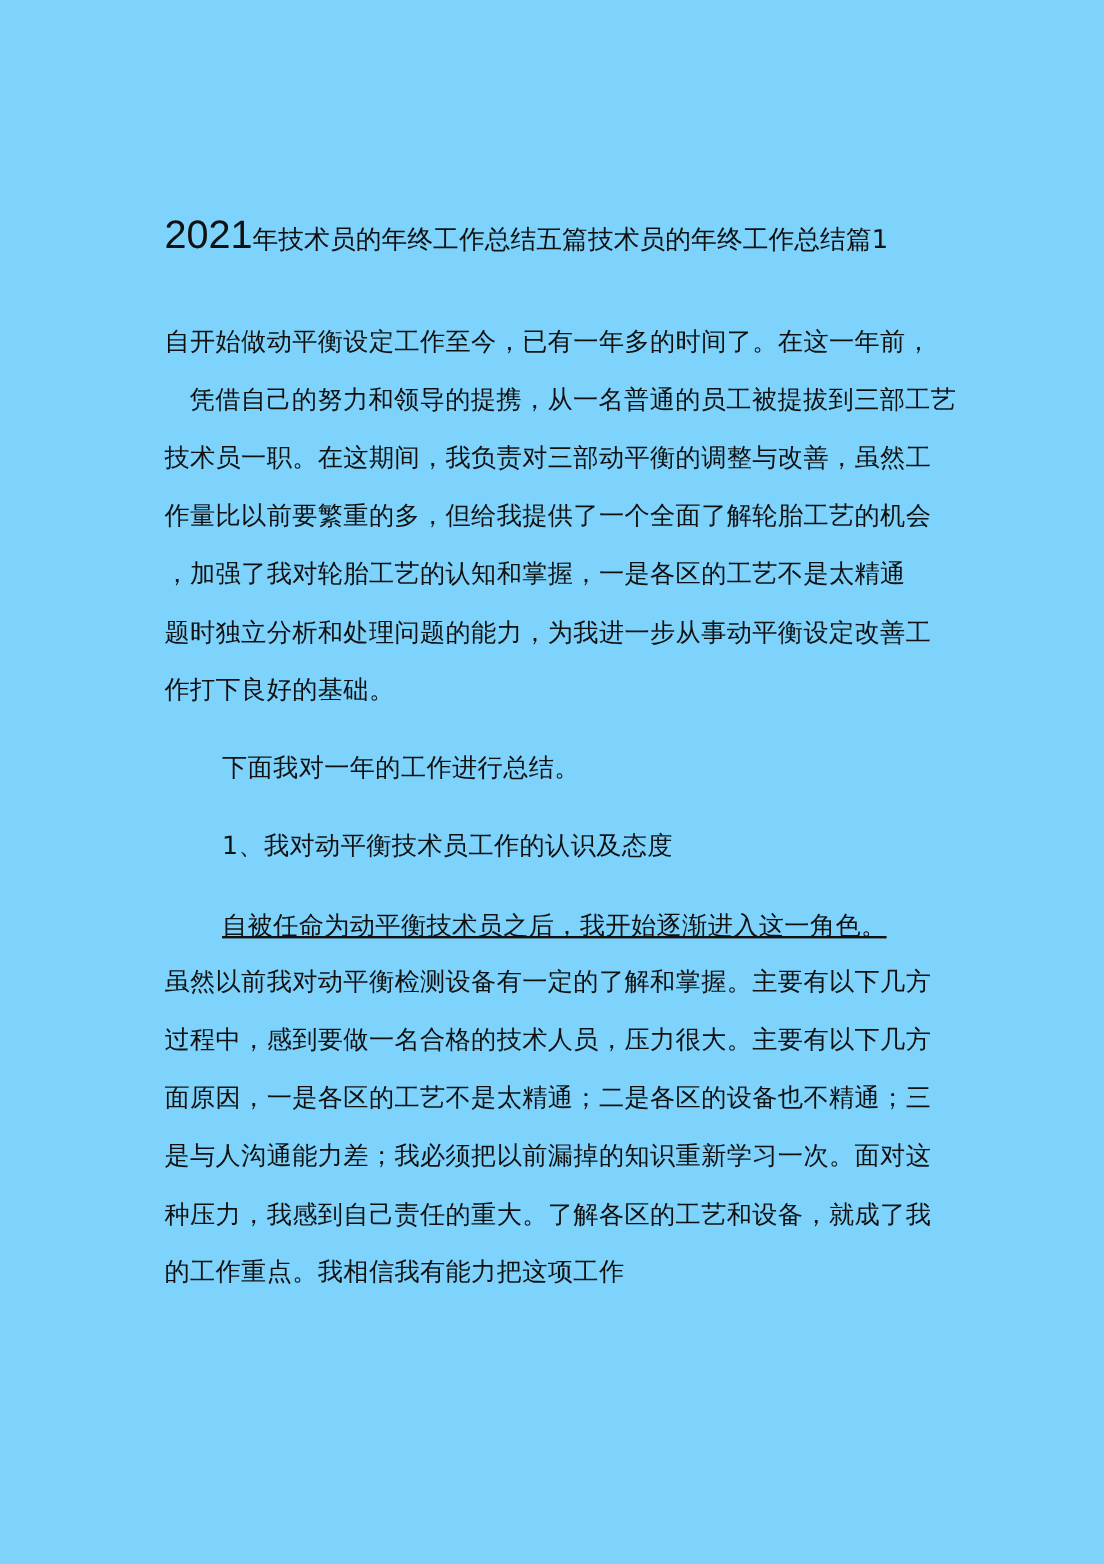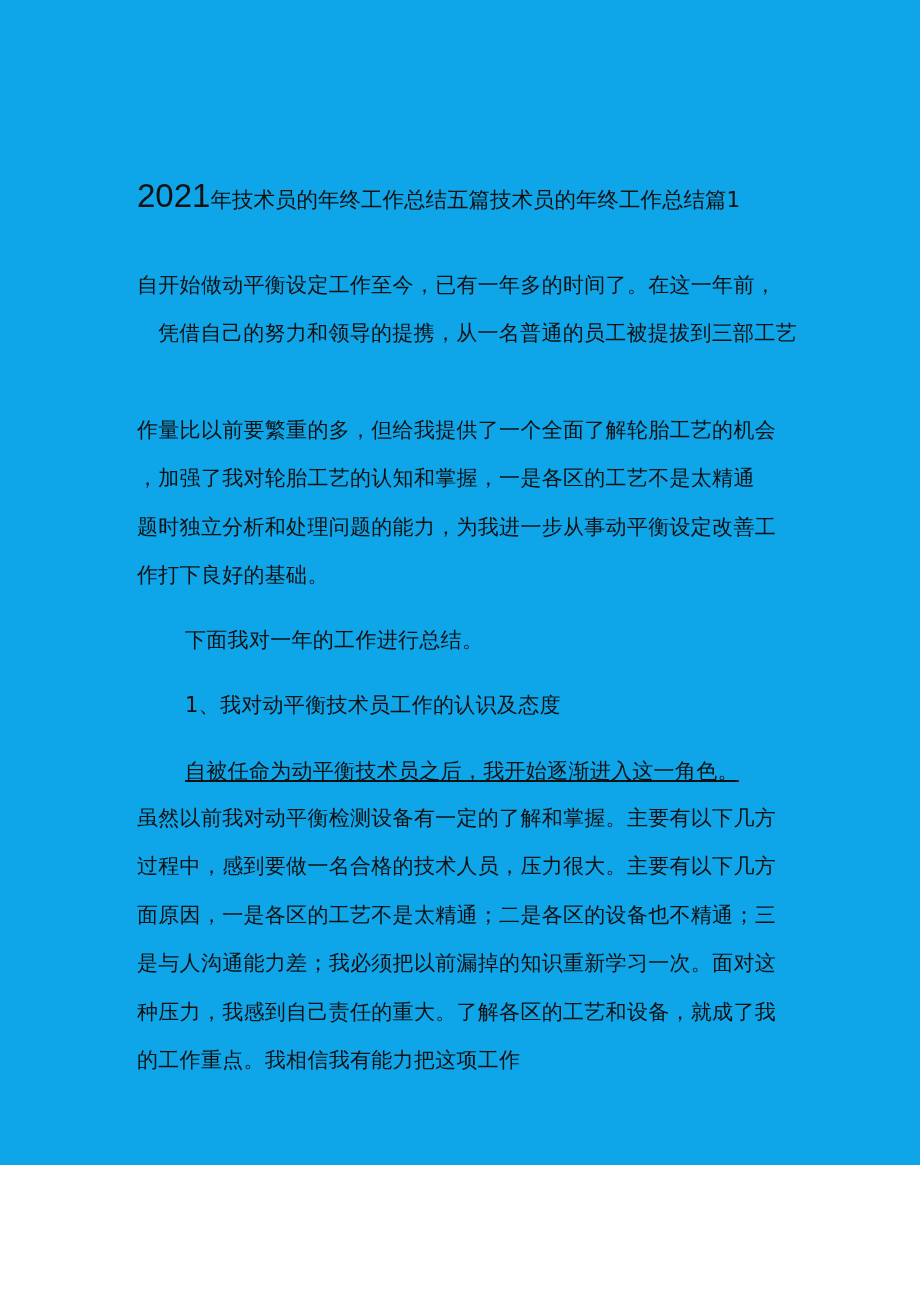--- a/index.html
+++ b/index.html
@@ -12,22 +12,22 @@
       height: 1303px;
       position: relative;
       overflow: hidden;
       font-family: "DejaVu Sans", "Liberation Sans", sans-serif;
       color: #111111;
     }
     .page {
       position: absolute;
       left: 0; top: 0;
       width: 920px;
-      height: 1165px;
-      background: #0ea5e9;
+      height: 1303px;
+      background: #7dd3fc;
     }
     .title {
       position: absolute;
       left: 137px;
       top: 176px;
       white-space: nowrap;
       line-height: 40px;
     }
     .title .year {
       font-family: "Liberation Sans", sans-serif;
@@ -53,20 +53,21 @@
 <body>
 
 <div class="page">
 
   <div class="title">
     <span class="year">2021</span><span class="rest">年技术员的年终工作总结五篇技术员的年终工作总结篇1</span>
   </div>
 
   <div class="line" style="top:270px;">自开始做动平衡设定工作至今，已有一年多的时间了。在这一年前，</div>
   <div class="line" style="top:318px;margin-left:21px;">凭借自己的努力和领导的提携，从一名普通的员工被提拔到三部工艺</div>
+  <div class="line" style="top:366px;">技术员一职。在这期间，我负责对三部动平衡的调整与改善，虽然工</div>
   <div class="line" style="top:415px;">作量比以前要繁重的多，但给我提供了一个全面了解轮胎工艺的机会</div>
   <div class="line" style="top:463px;">，加强了我对轮胎工艺的认知和掌握，一是各区的工艺不是太精通</div>
   <div class="line" style="top:512px;">题时独立分析和处理问题的能力，为我进一步从事动平衡设定改善工</div>
   <div class="line" style="top:560px;">作打下良好的基础。</div>
 
   <div class="line indent" style="top:625px;">下面我对一年的工作进行总结。</div>
 
   <div class="line indent" style="top:690px;">1、我对动平衡技术员工作的认识及态度</div>
 
   <div class="line indent" style="top:756px;text-decoration:underline;">自被任命为动平衡技术员之后，我开始逐渐进入这一角色。</div>

